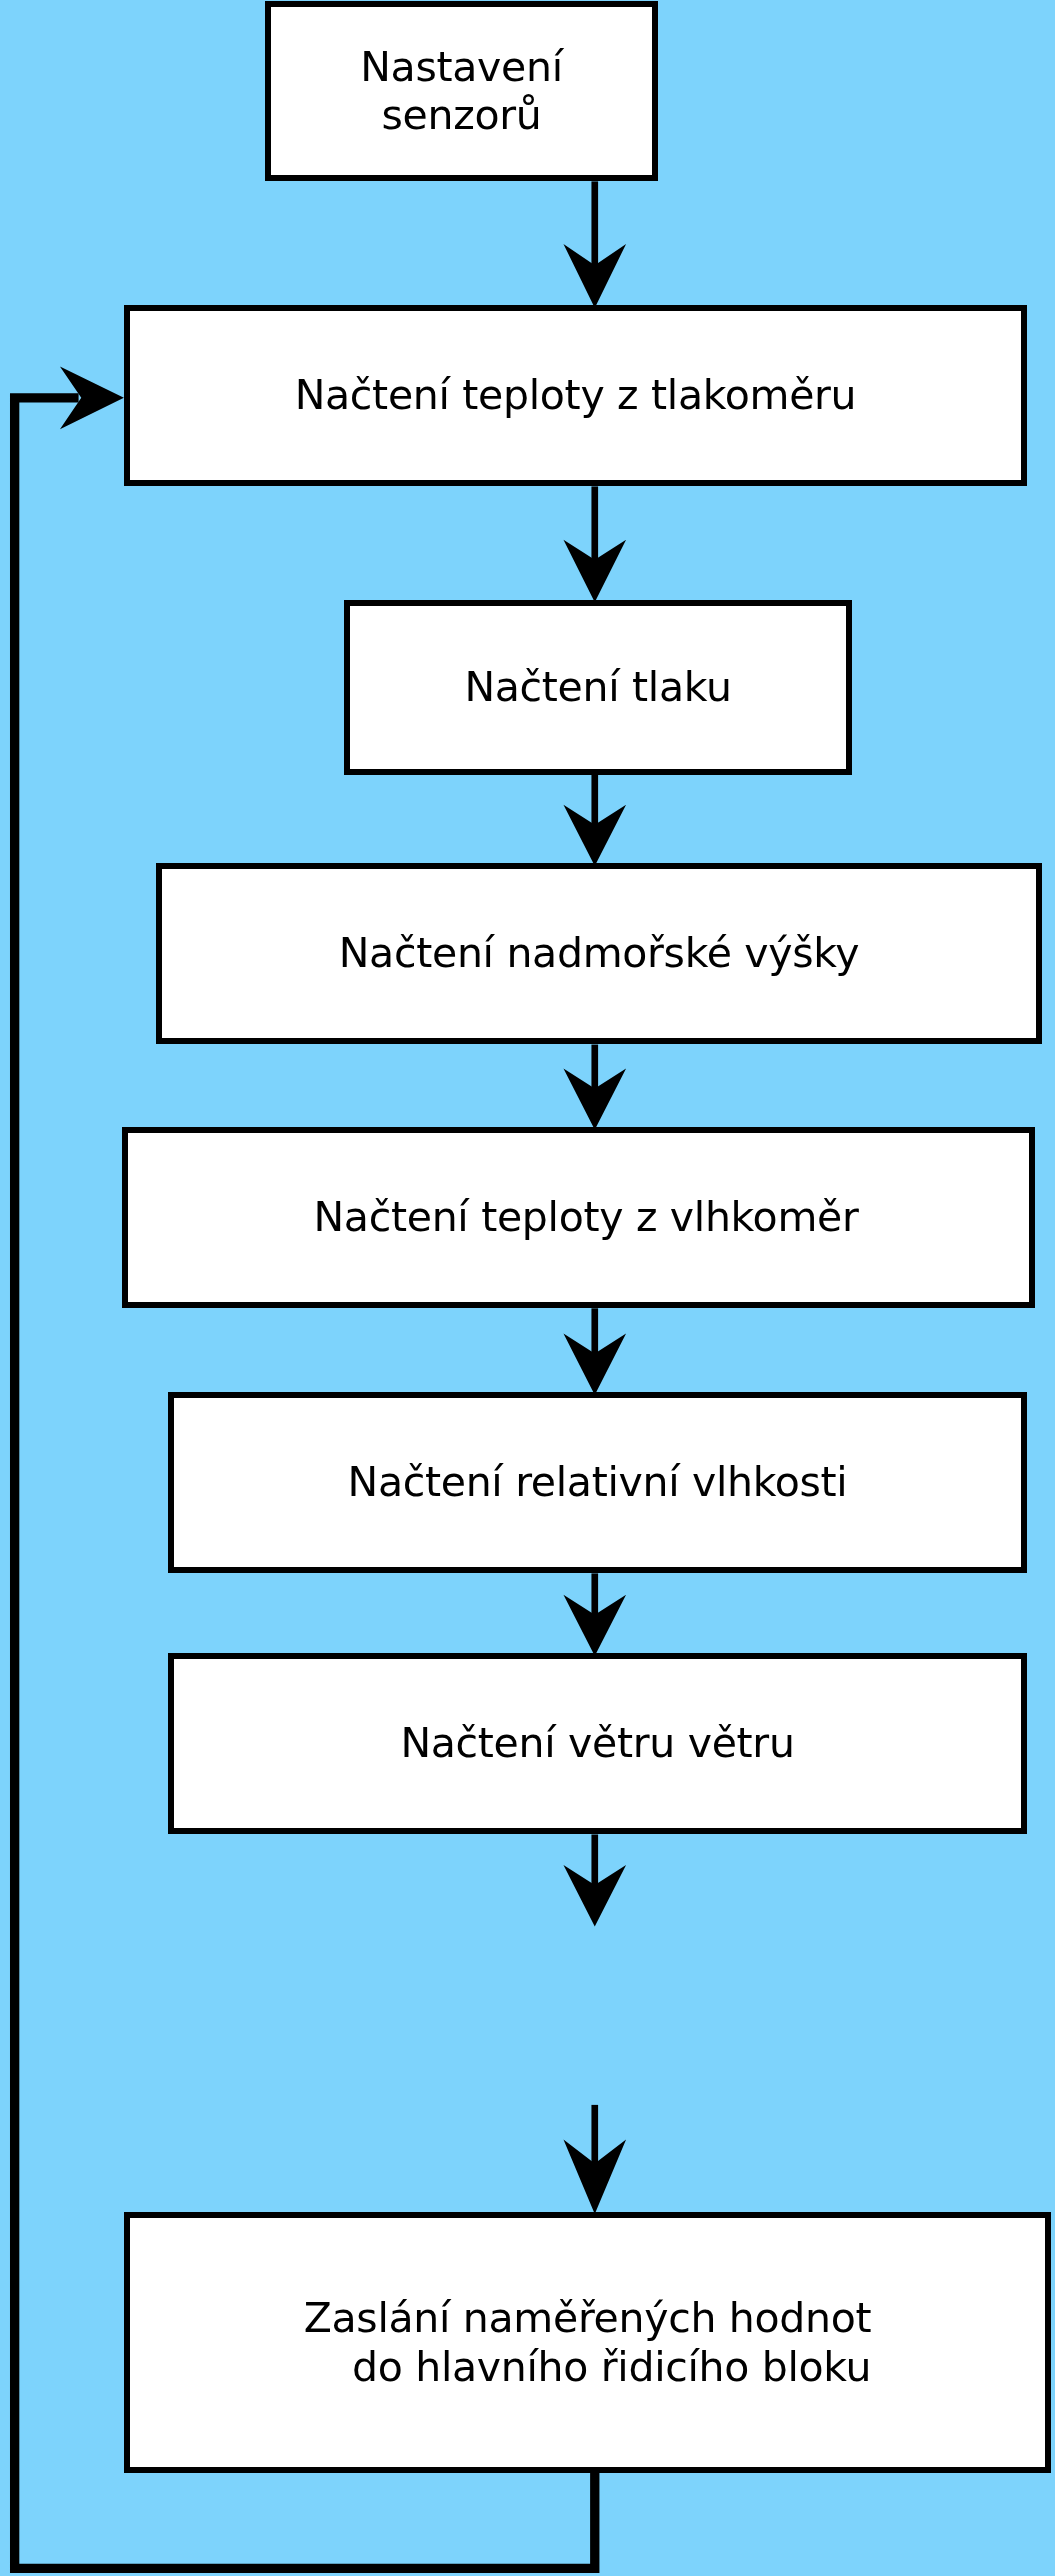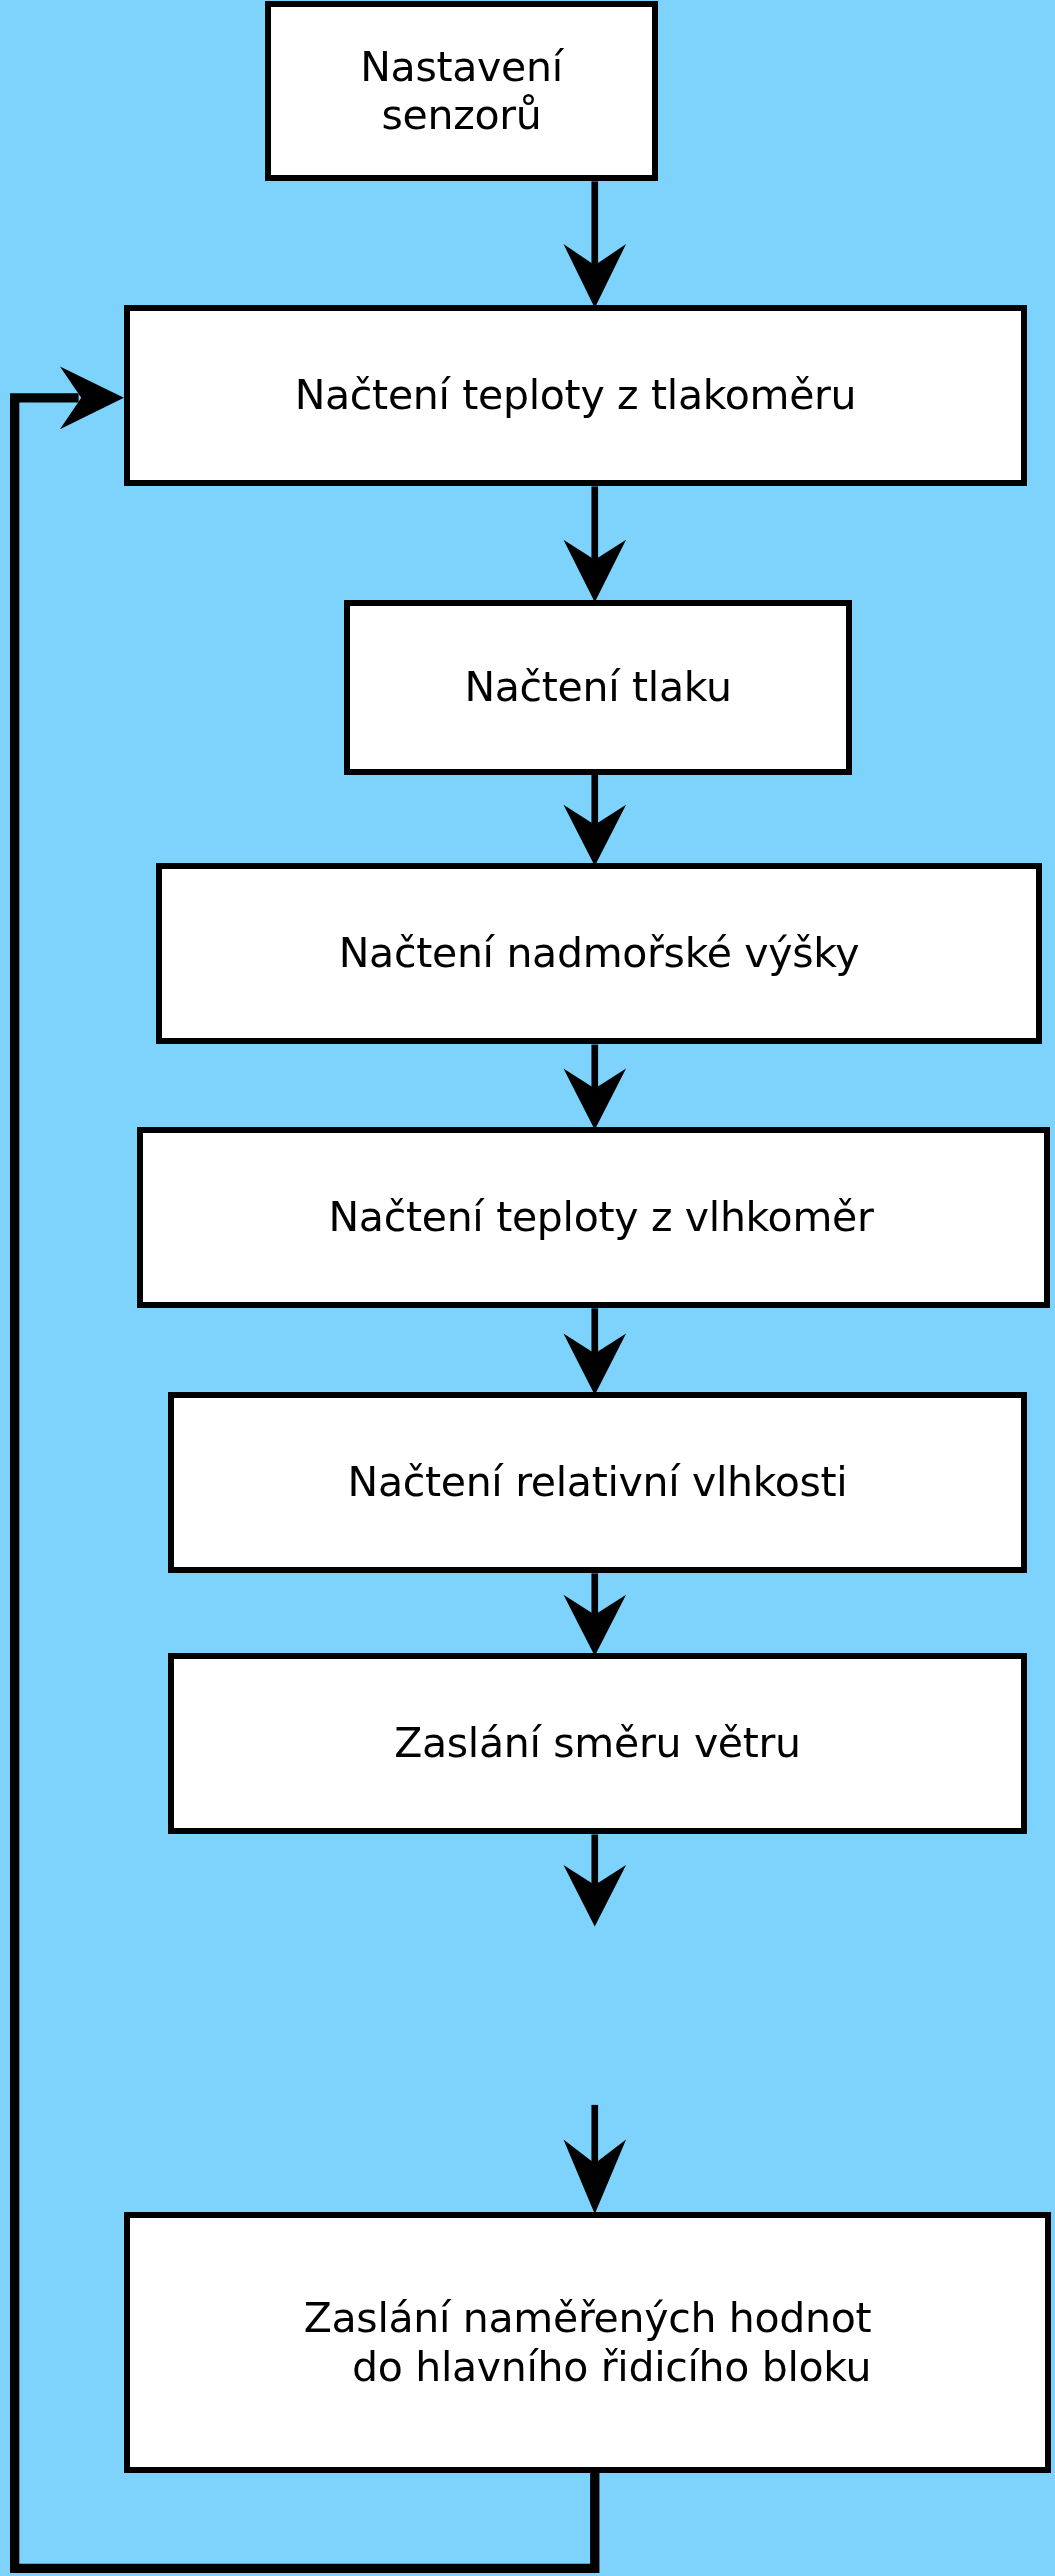--- a/index.html
+++ b/index.html
@@ -110,30 +110,30 @@
   </div>
 
   <div class="node-box" style="left:156px; top:863px; width:886px; height:181px;">
     <span class="node-label">Načtení nadmořské výšky</span>
   </div>
 
   <div class="node-box" style="left:344px; top:600px; width:508px; height:175px;">
     <span class="node-label">Načtení tlaku</span>
   </div>
 
-  <div class="node-box" style="left:137px; top:1127px; width:913px; height:181px;padding-left:15px;">
+  <div class="node-box" style="left:122px; top:1127px; width:913px; height:181px;padding-left:15px;">
     <span class="node-label">Načtení teploty z vlhkoměr</span>
   </div>
 
   <div class="node-box" style="left:168px; top:1392px; width:859px; height:181px;">
     <span class="node-label">Načtení relativní vlhkosti</span>
   </div>
 
   <div class="node-box" style="left:168px; top:1653px; width:859px; height:181px;">
-    <span class="node-label">Zaslání směru větru</span>
+    <span class="node-label">Načtení větru větru</span>
   </div>
 
 
   <div class="node-box" style="left:124px; top:2212px; width:927px; height:261px;text-align:right;">
     <span class="node-label">Zaslání naměřených hodnot
 do hlavního řidicího bloku</span>
   </div>
 
 </div>
 

